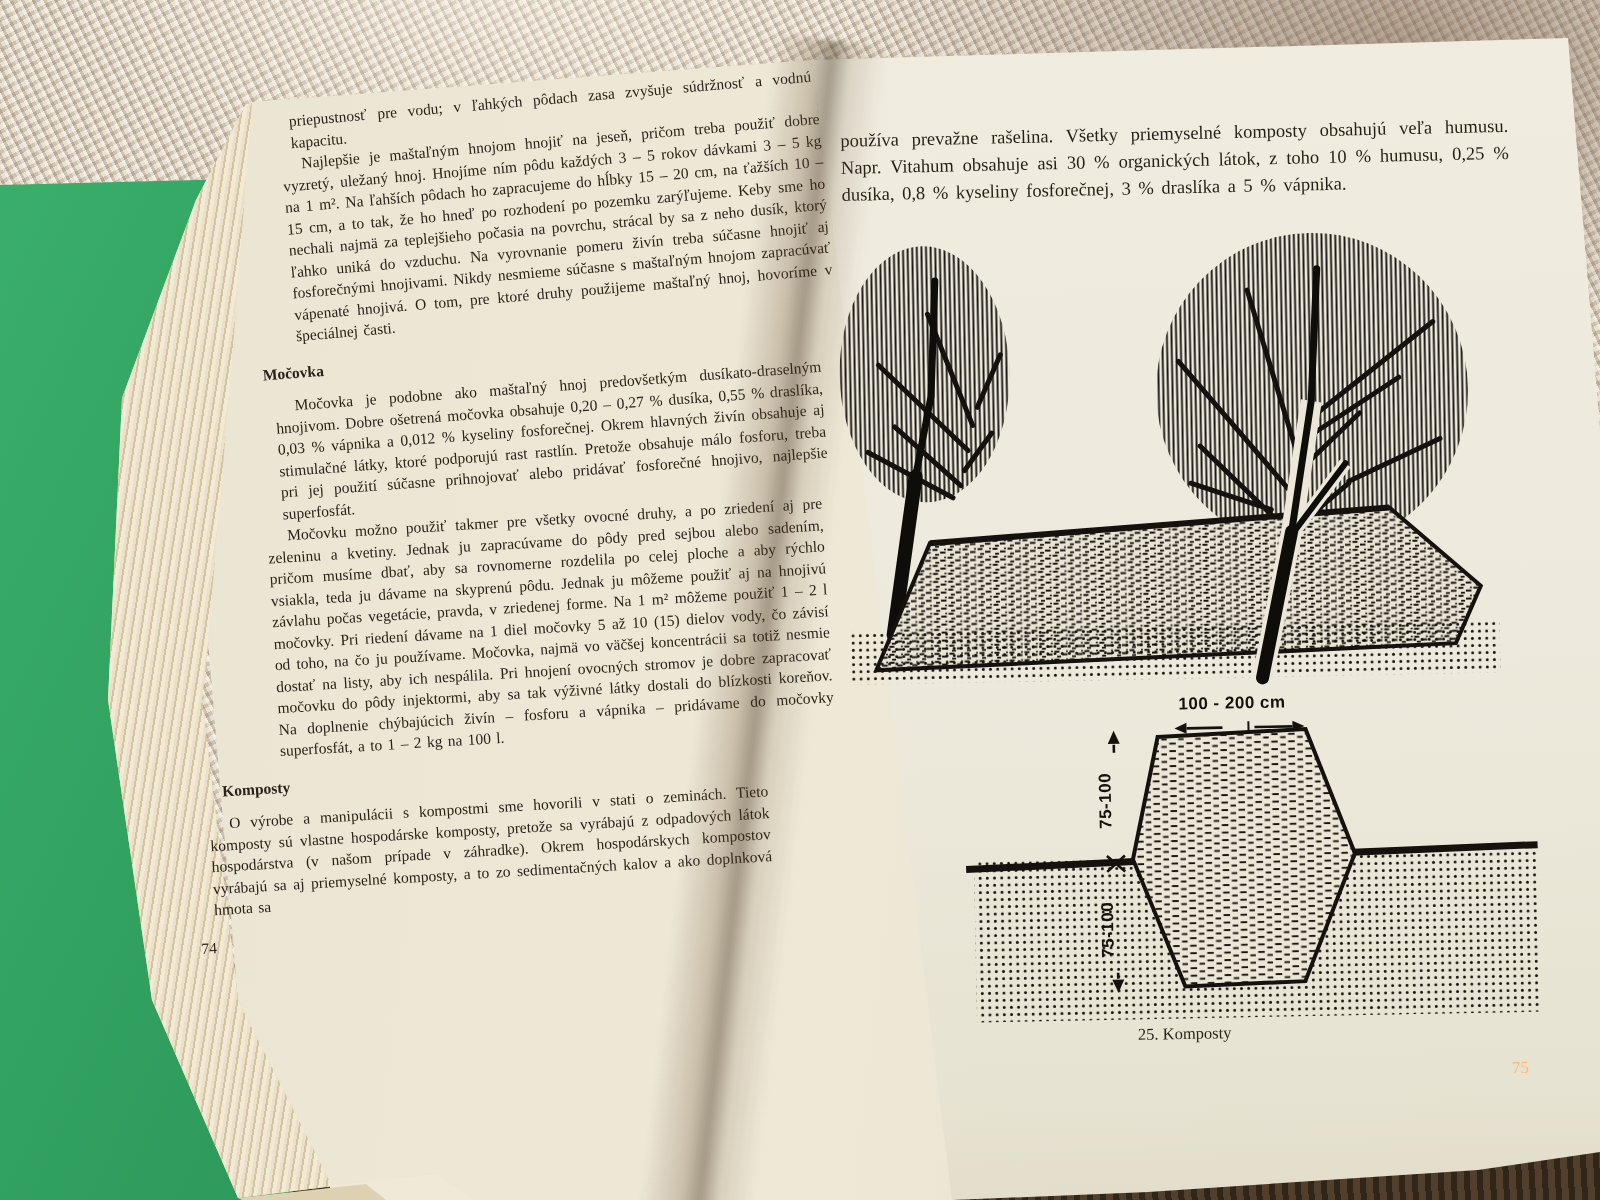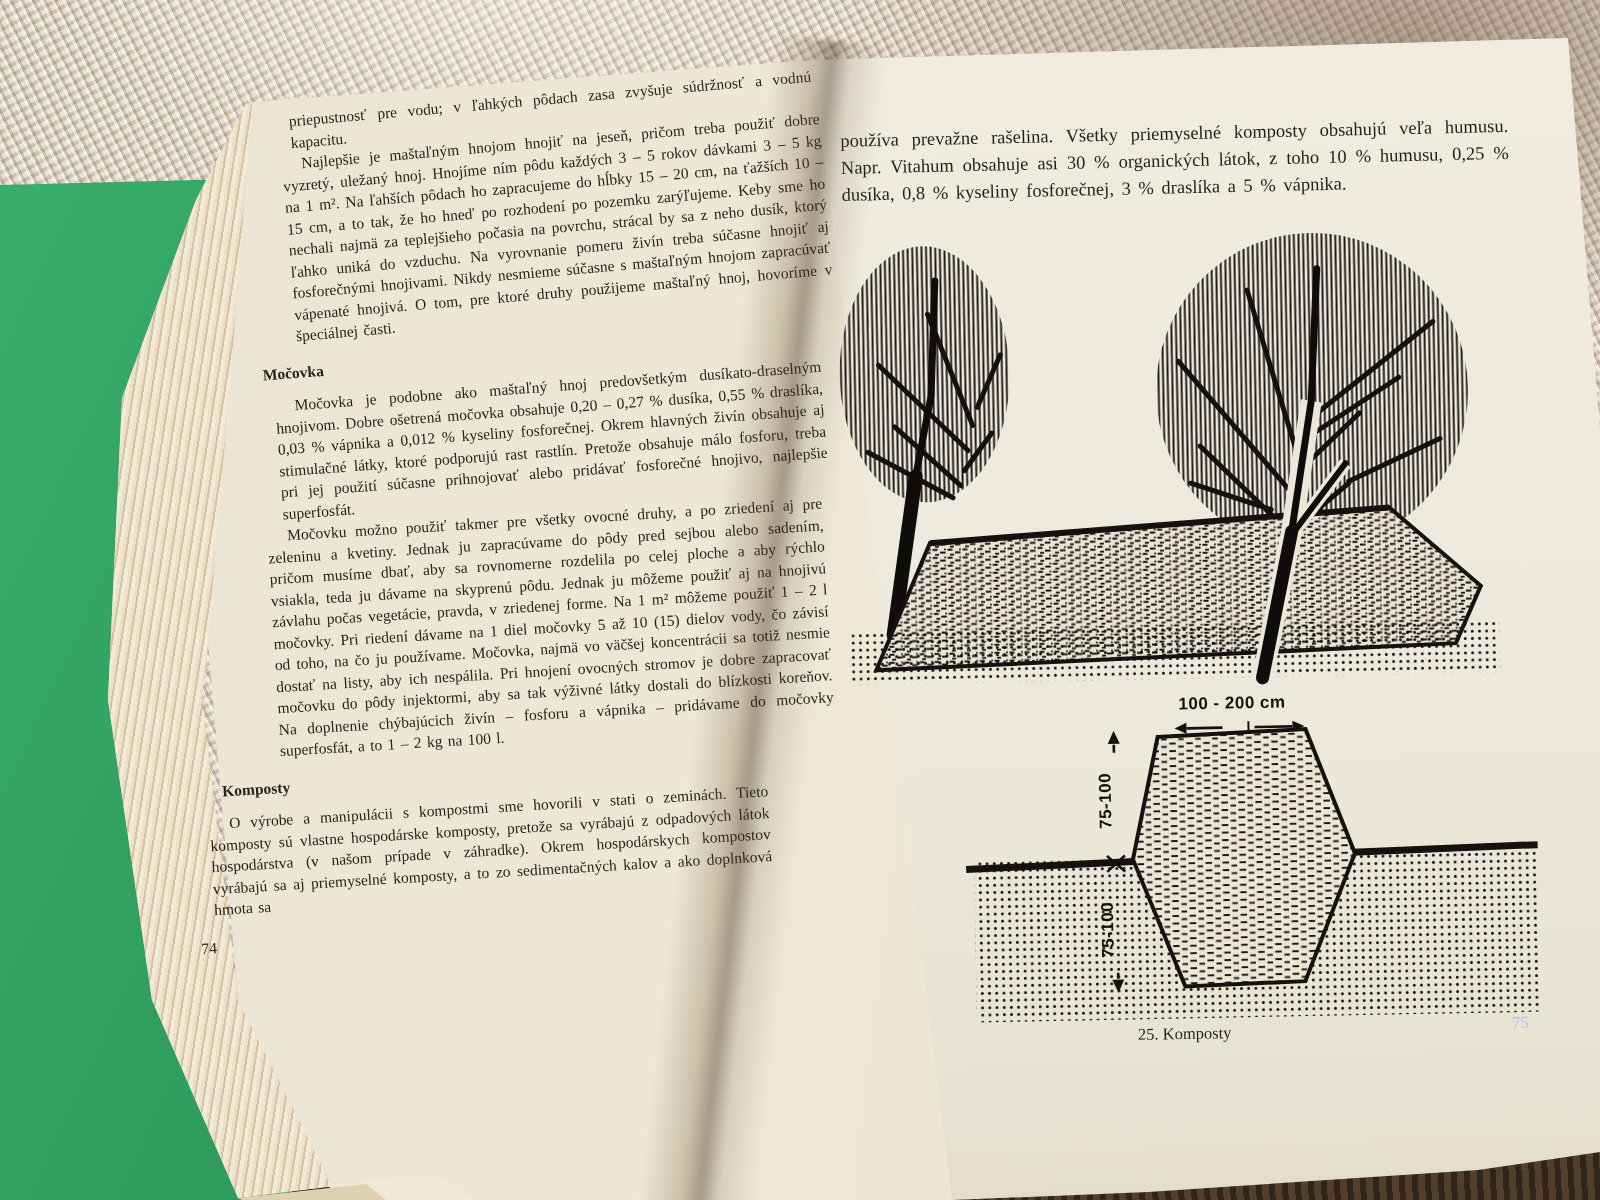--- a/index.html
+++ b/index.html
@@ -72,21 +72,21 @@
   
   .rtext{
     position:absolute;left:840px;top:128px;width:668px;
     transform:rotate(-1.3deg);transform-origin:top left;
     color:#241f18;font-size:18.5px;line-height:27px;text-align:justify;word-spacing:3px;
   }
   .rtext p{margin:0;}
 
   .fig{position:absolute;left:836px;top:238px;transform:rotate(-1.1deg);transform-origin:top left;}
   .caption{position:absolute;left:1138px;top:1024px;font-size:16.5px;color:#2a241d;transform:rotate(-1deg);}
-  .pnumR{position:absolute;left:1512px;top:1013px;font-size:17px;color:#c4b5fd;transform:rotate(-1deg);}
+  .pnumR{position:absolute;left:1512px;top:1058px;font-size:17px;color:#fdba74;transform:rotate(-1deg);}
   svg text.dim{font-family:"Liberation Sans","DejaVu Sans",sans-serif;font-weight:bold;font-size:17px;fill:#15120e;letter-spacing:.5px;}
 </style>
 </head>
 <body>
 
 <div id="scene">
 
   <div class="layer blanket"></div>
   <div class="layer carpet"></div>
   <div class="layer cover"></div>

